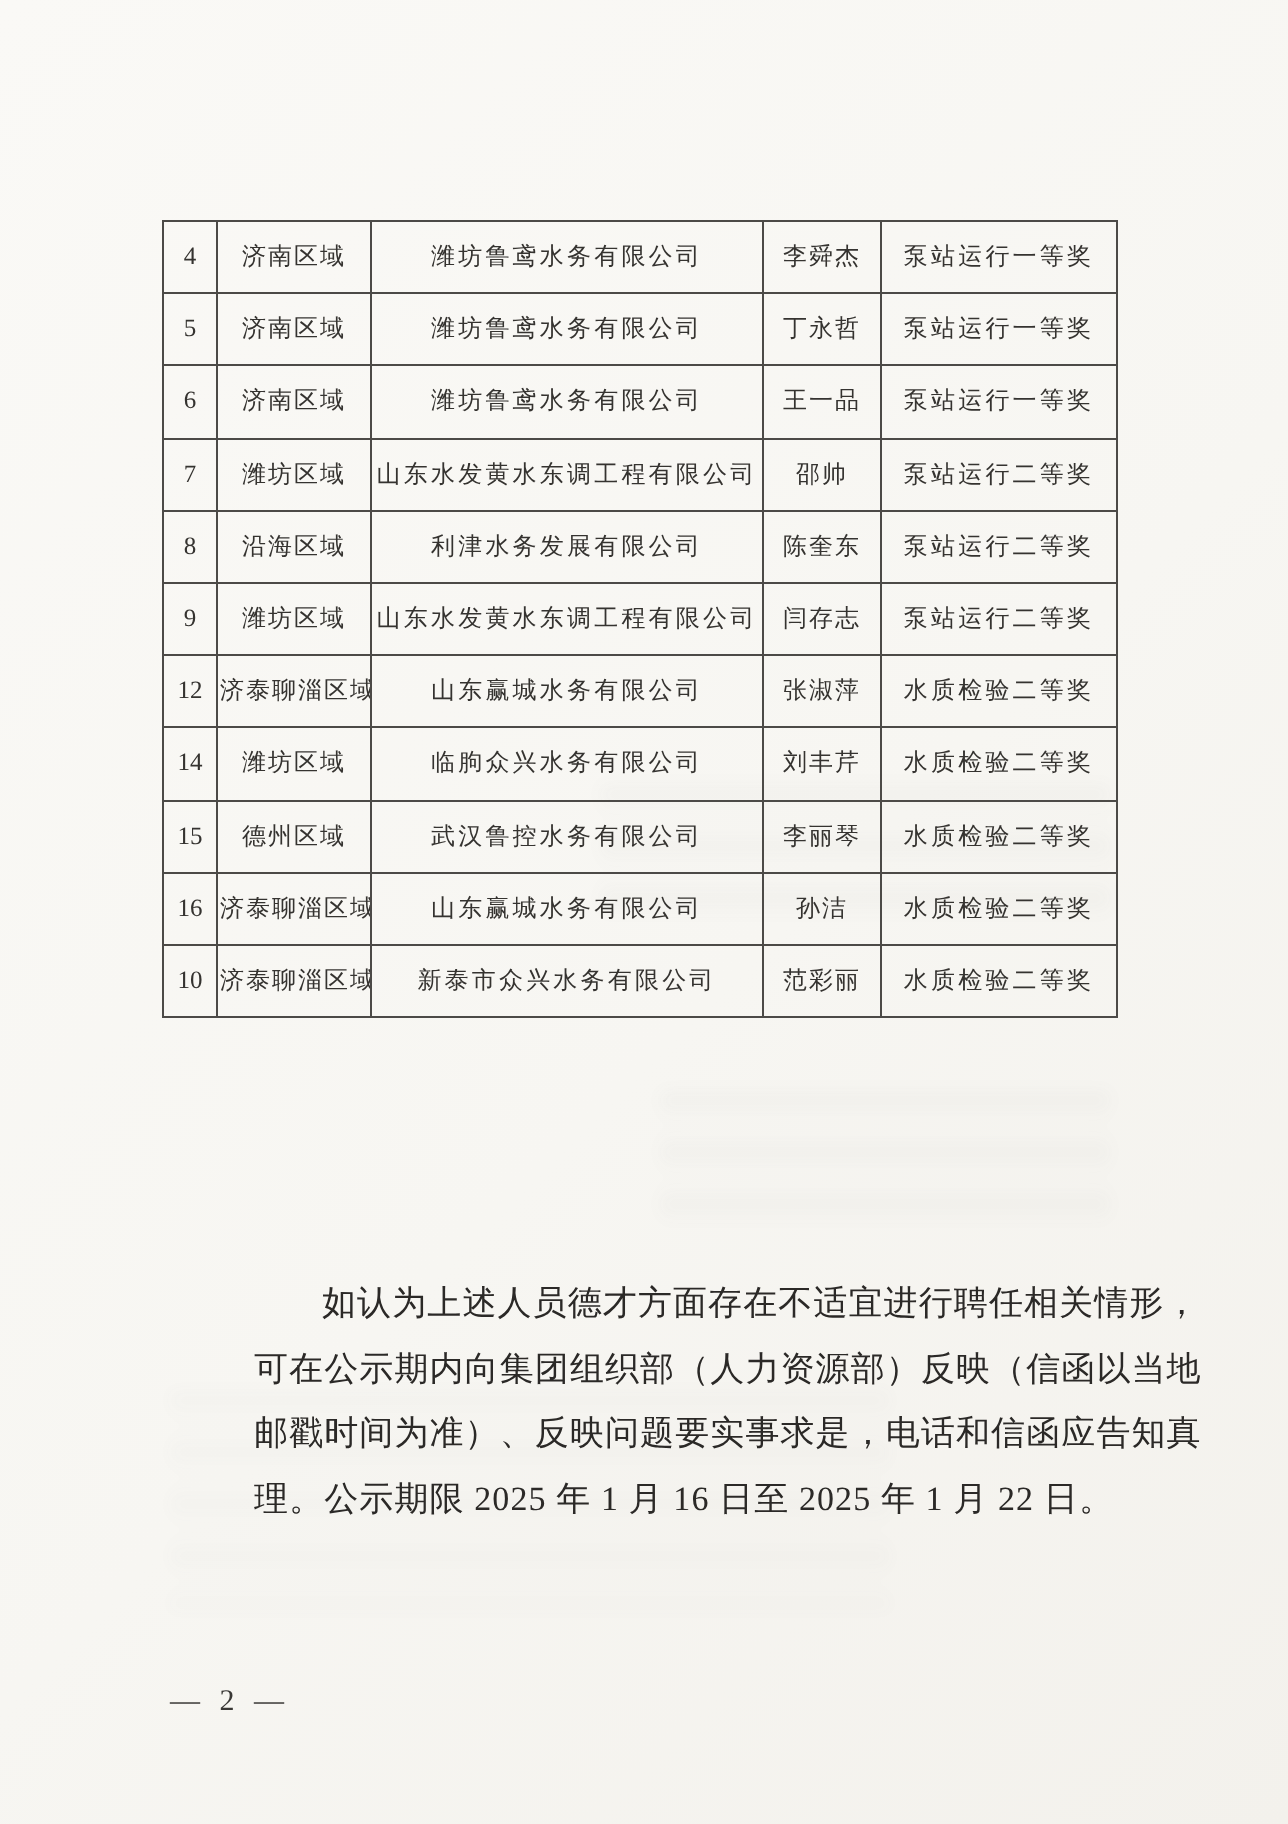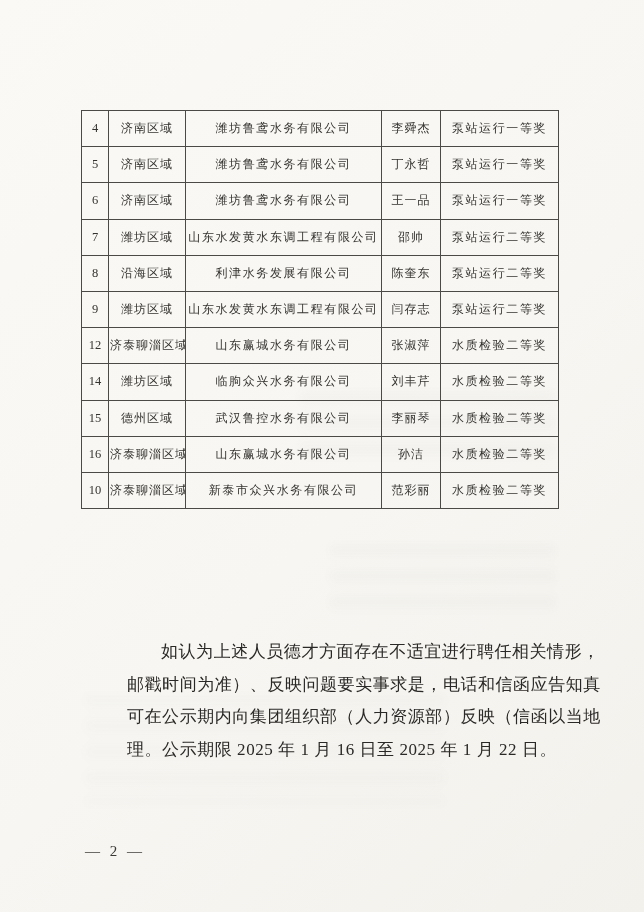--- a/index.html
+++ b/index.html
@@ -173,20 +173,20 @@
           <td class="cell-region">济泰聊淄区域</td>
           <td class="cell-company">新泰市众兴水务有限公司</td>
           <td class="cell-person">范彩丽</td>
           <td class="cell-award">水质检验二等奖</td>
         </tr>
       </tbody>
   </table>
 
   <div class="notice">
       <div class="notice-line">如认为上述人员德才方面存在不适宜进行聘任相关情形，</div>
+      <div class="notice-line">可在公示期内向集团组织部（人力资源部）反映（信函以当地</div>
       <div class="notice-line">邮戳时间为准）、反映问题要实事求是，电话和信函应告知真</div>
-      <div class="notice-line">可在公示期内向集团组织部（人力资源部）反映（信函以当地</div>
       <div class="notice-line">理。公示期限 2025 年 1 月 16 日至 2025 年 1 月 22 日。</div>
     </div>
 
   <div class="footer">— 2 —</div>
 
 </div>
 
 </body></html>

